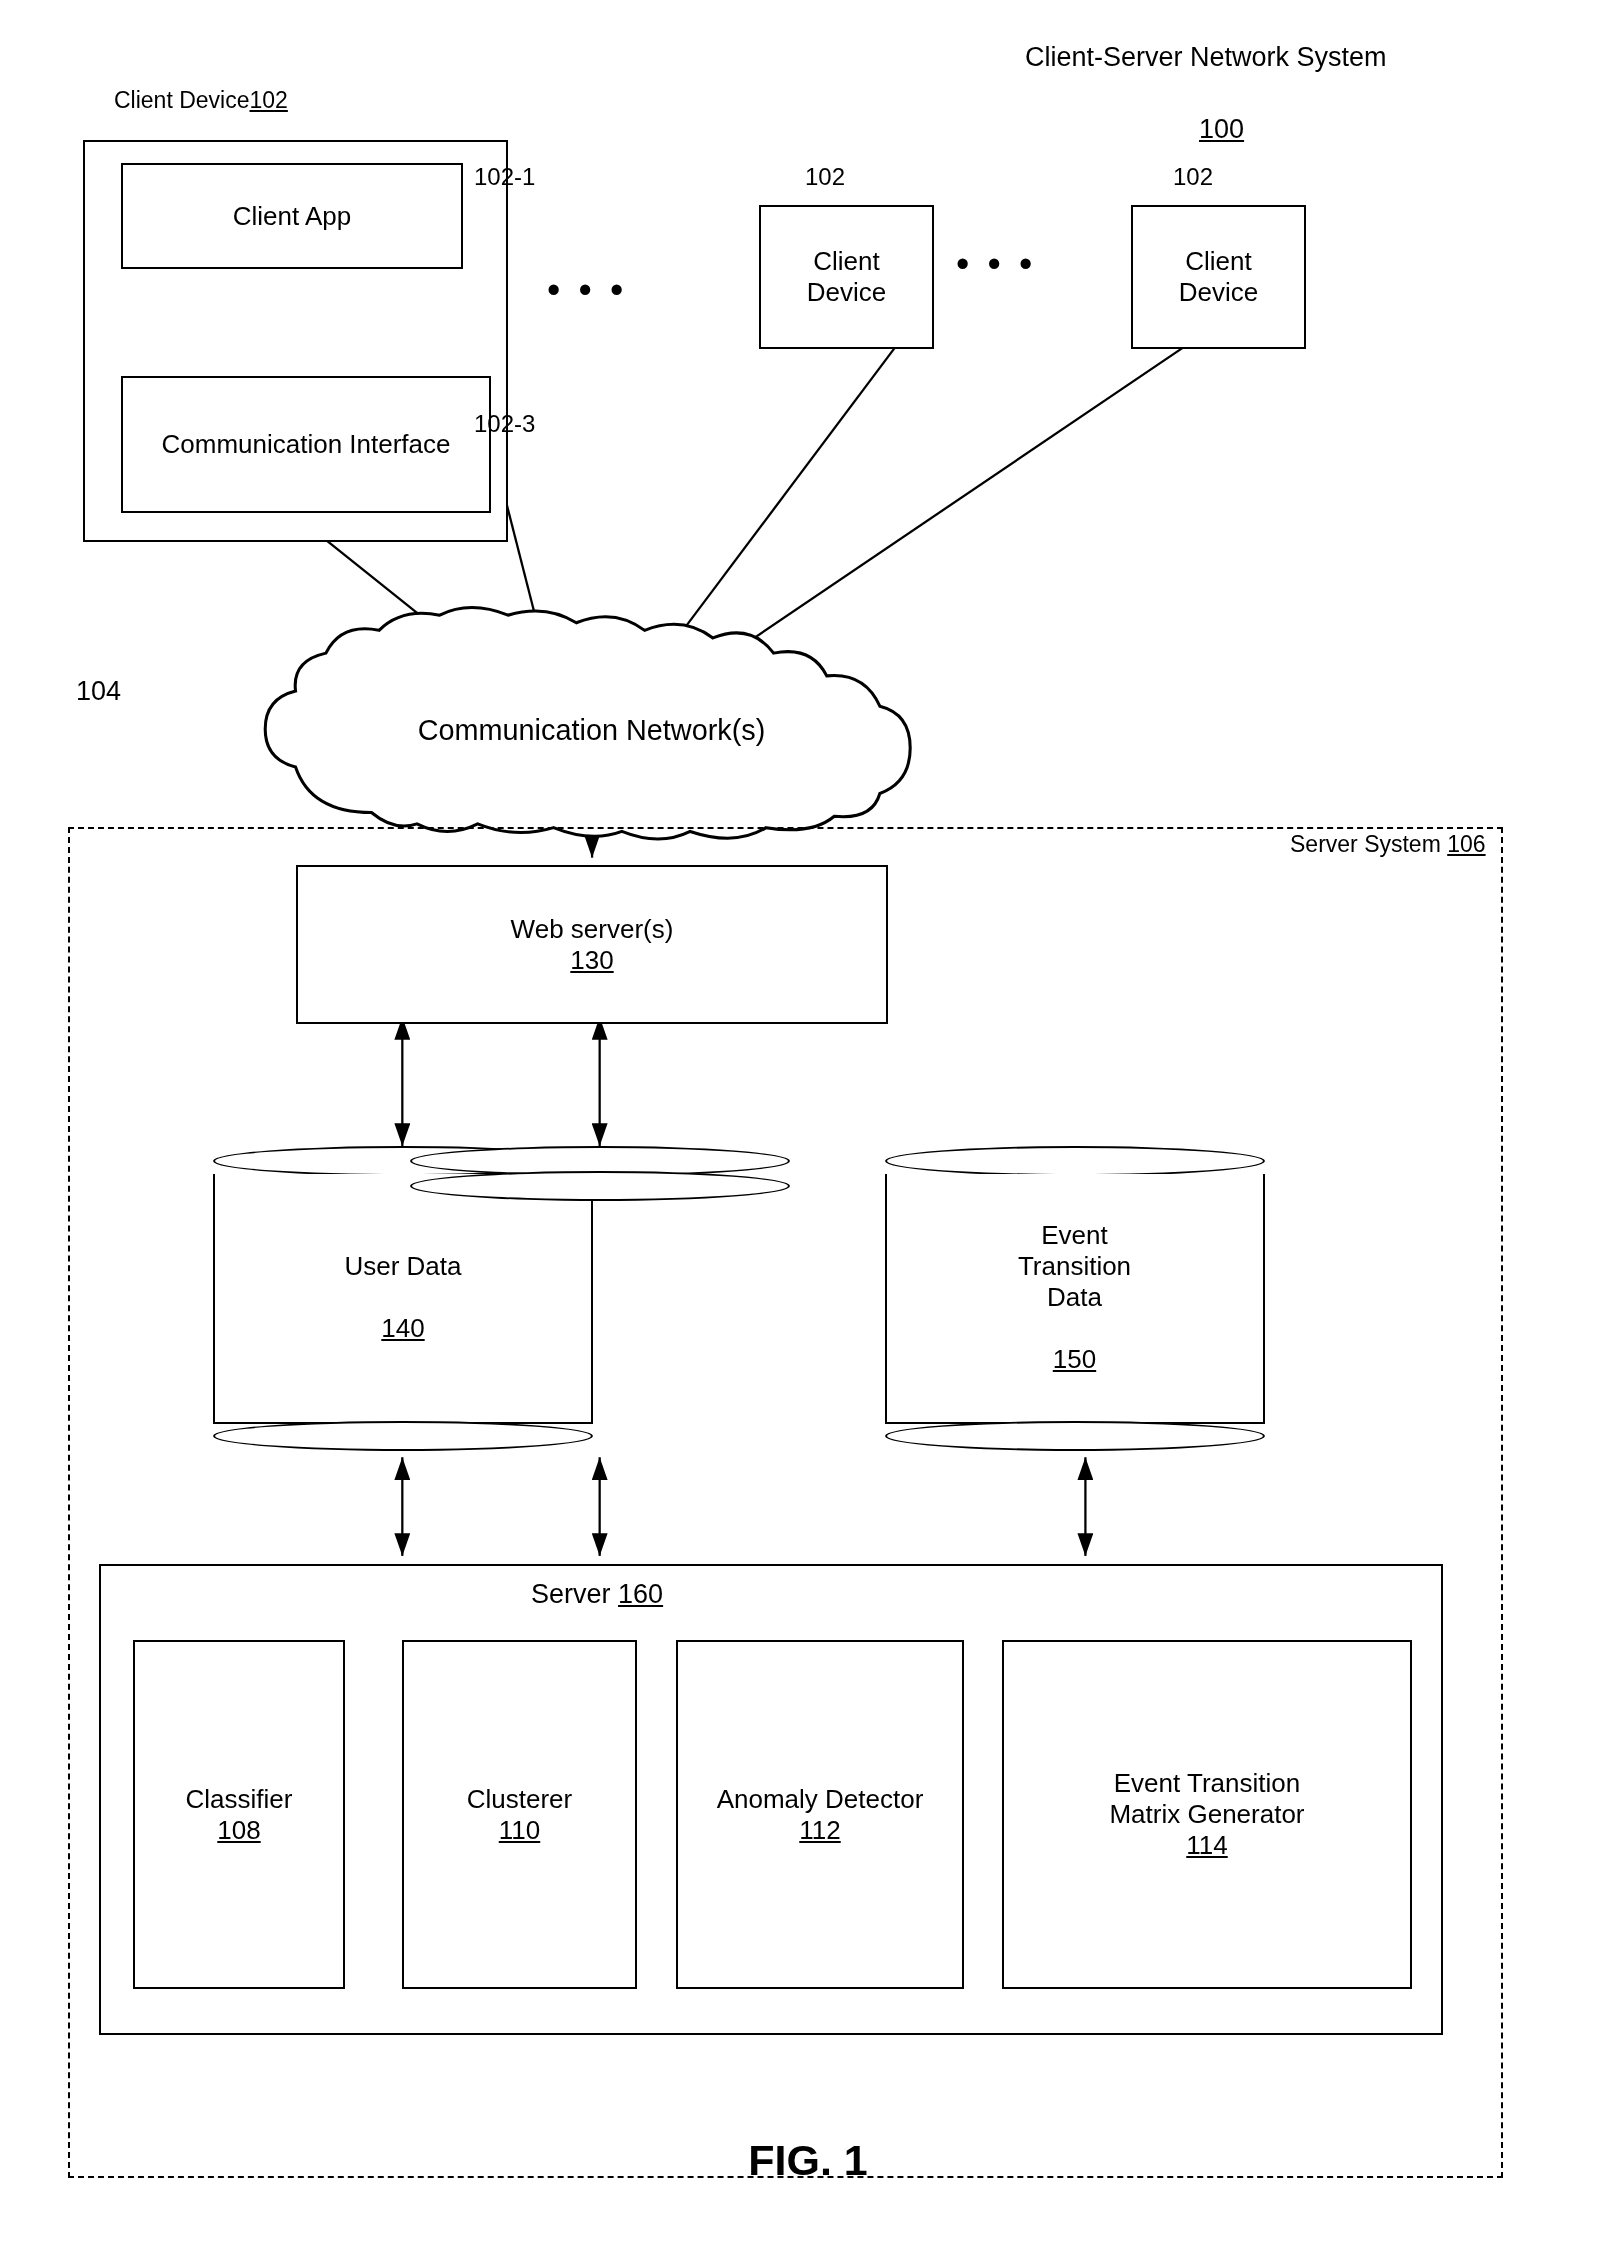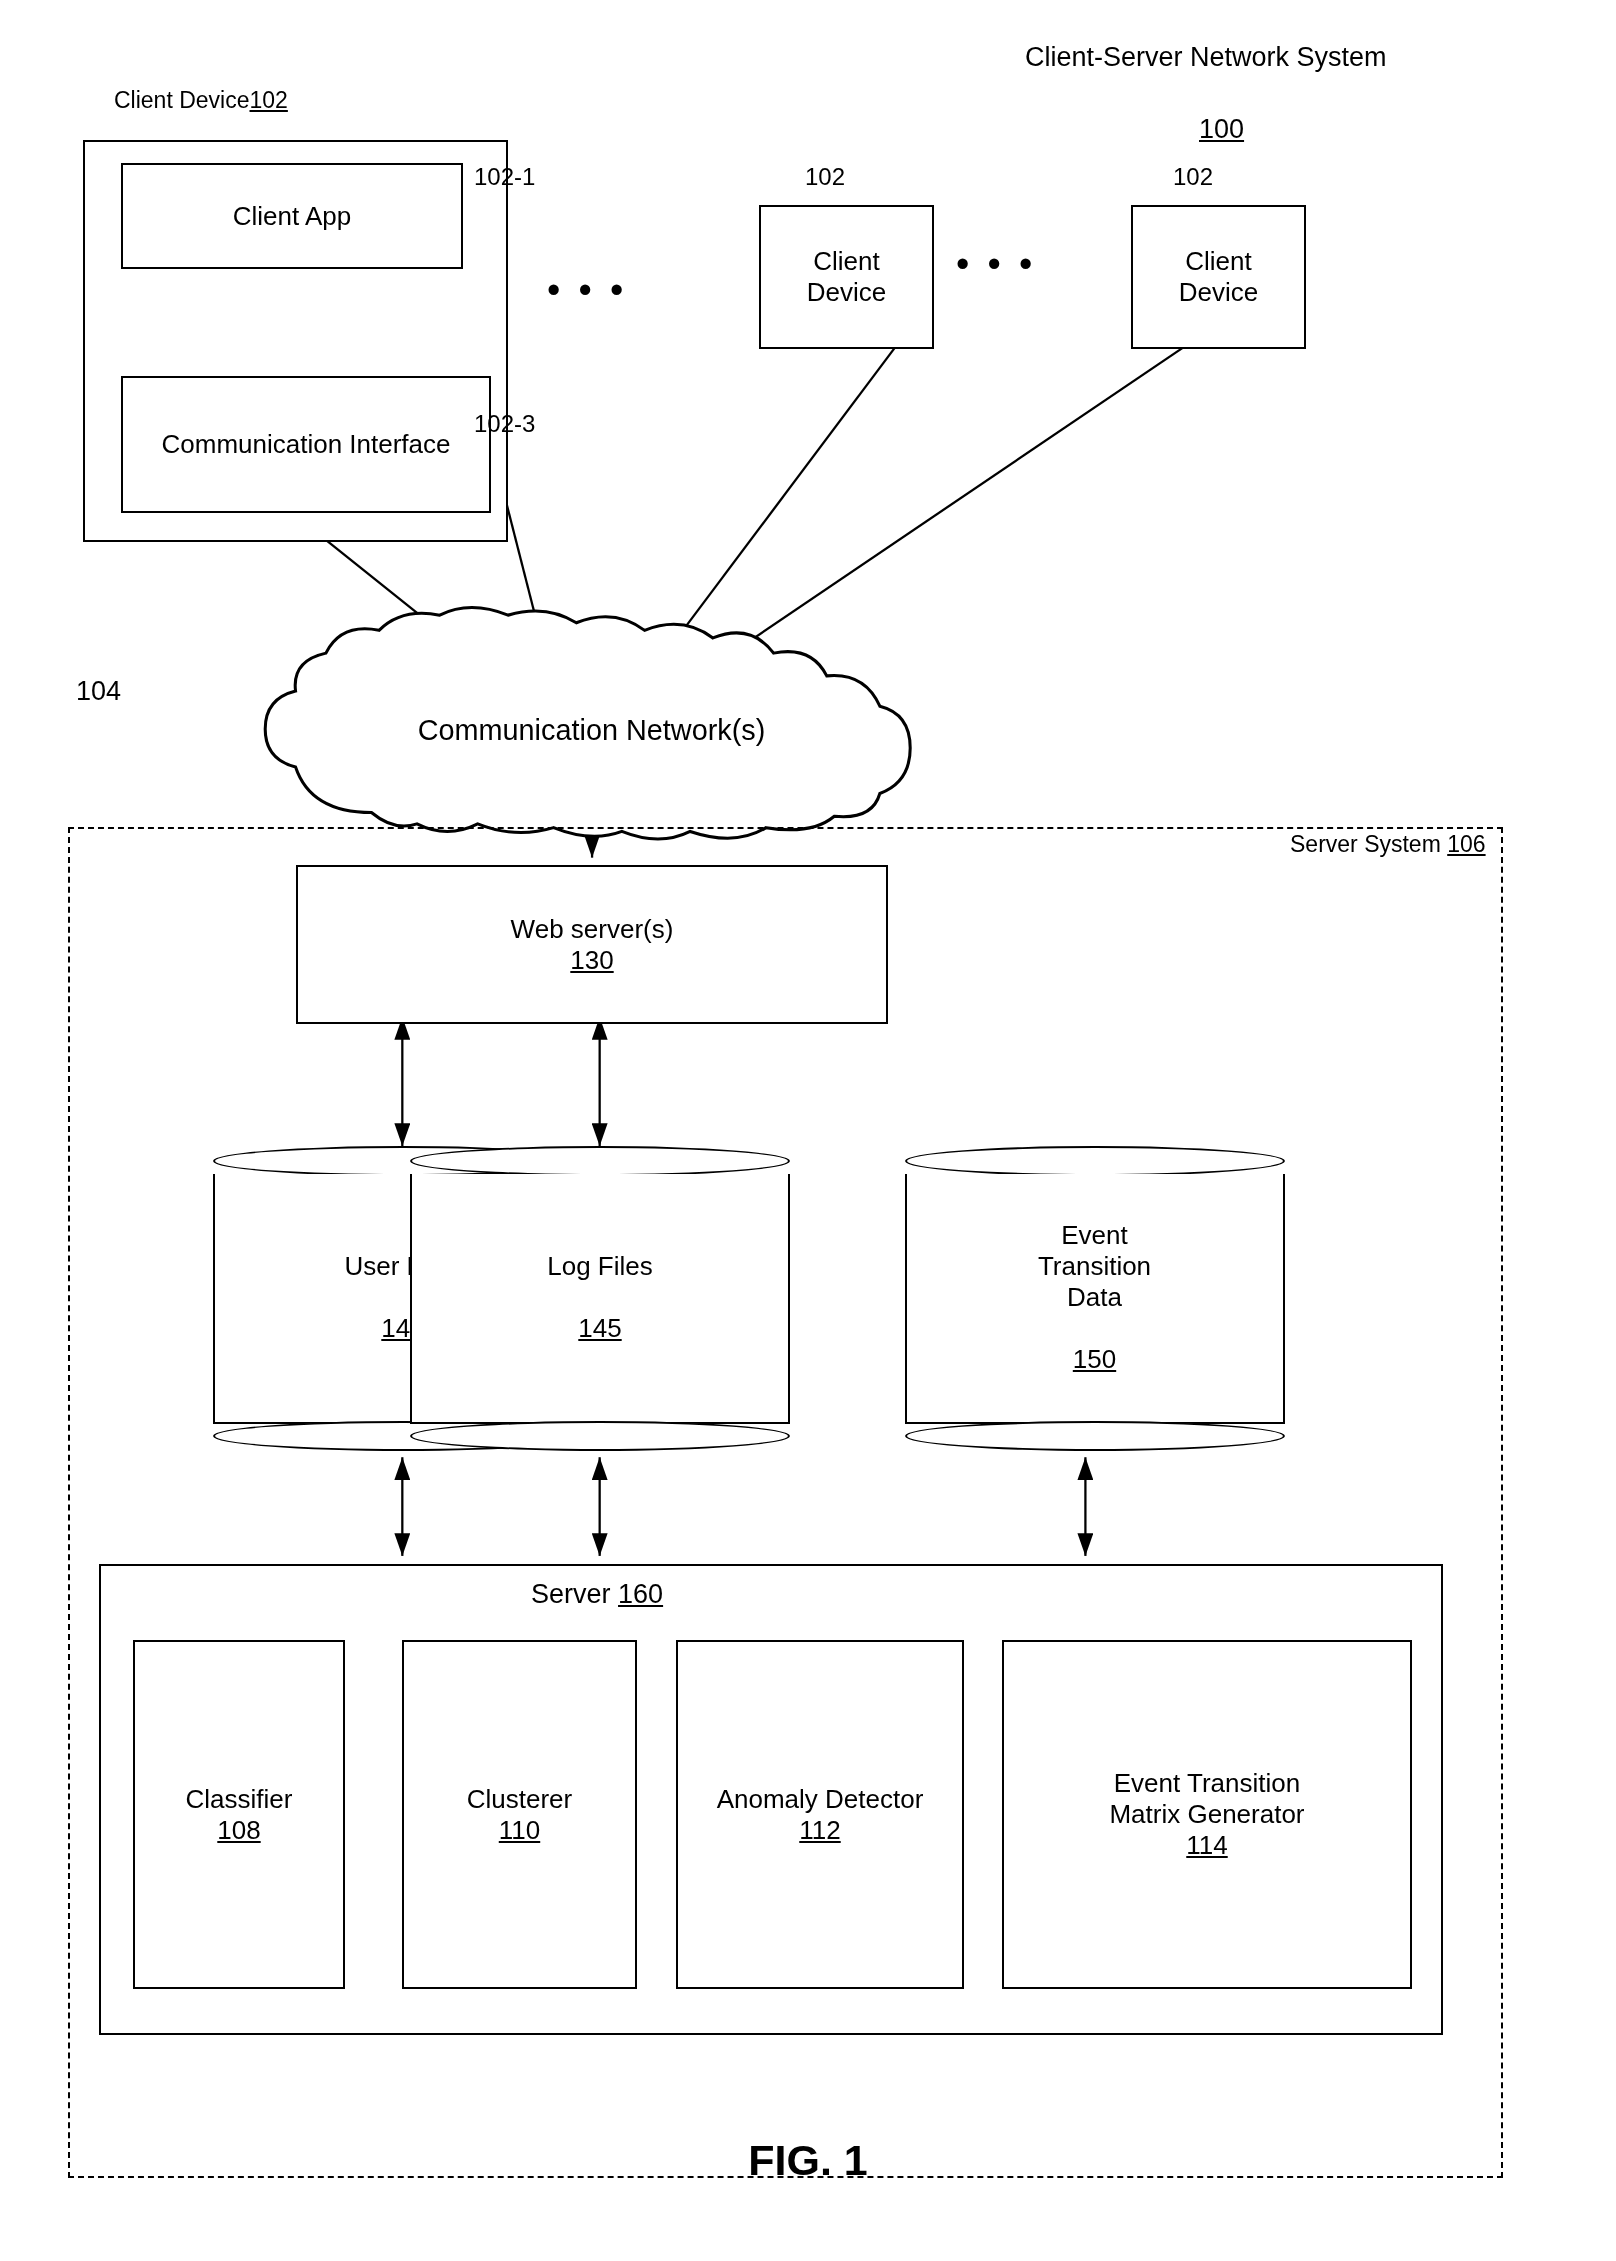--- a/index.html
+++ b/index.html
@@ -265,29 +265,24 @@
     <div class="cylinder-body" style="width:380px; height:250px; flex-direction:column;">
       <span>User Data</span>
         <br>
       <span class="label-underline">140</span>
     </div>
     <div class="cylinder-bottom" style="width:380px;"></div>
   </div>
 
   <div class="cylinder" style="top:1146px; left:410px; width:380px; height:311px;">
     <div class="cylinder-top" style="width:380px;"></div>
-    <div class="cylinder-body" style="width:380px; height:250px; flex-direction:column;">
-      <span>Log Files</span>
-        <br>
-      <span class="label-underline">145</span>
-    </div>
     <div class="cylinder-bottom" style="width:380px;"></div>
   </div>
 
-  <div class="cylinder" style="top:1146px; left:896px; width:357px; height:311px;margin-left:20px;">
+  <div class="cylinder" style="top:1146px; left:896px; width:357px; height:311px;">
     <div class="cylinder-top" style="width:380px;"></div>
     <div class="cylinder-body" style="width:380px; height:250px; flex-direction:column;">
       <span style="white-space:pre-line; font-size:26px;">Event<br>Transition<br>Data</span>
         <br>
       <span class="label-underline">150</span>
     </div>
     <div class="cylinder-bottom" style="width:380px;"></div>
   </div>
 
   <div class="box" style="top:1564px; left:99px; width:1344px; height:471px;">

